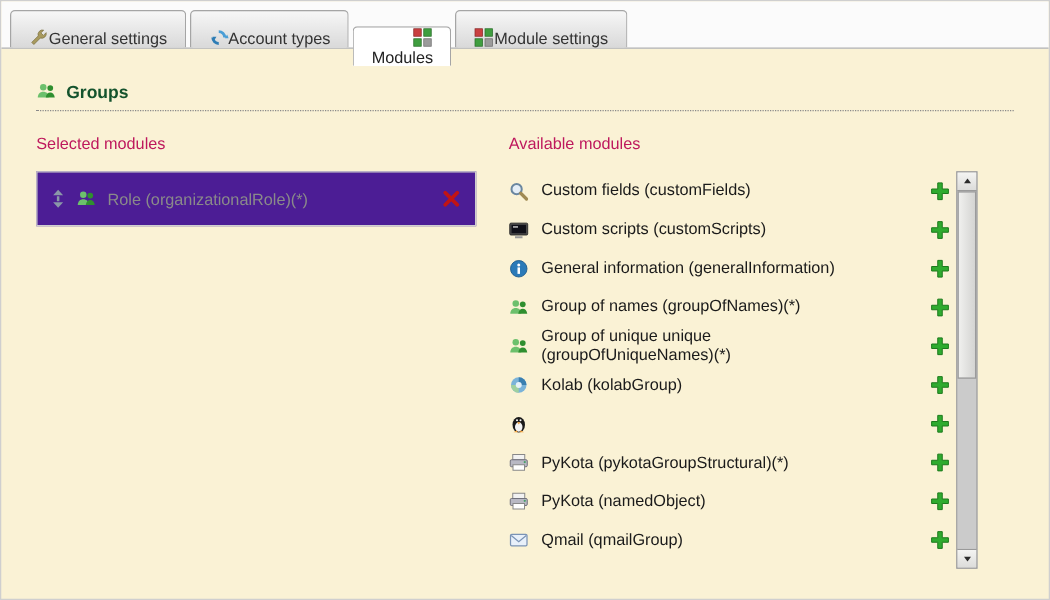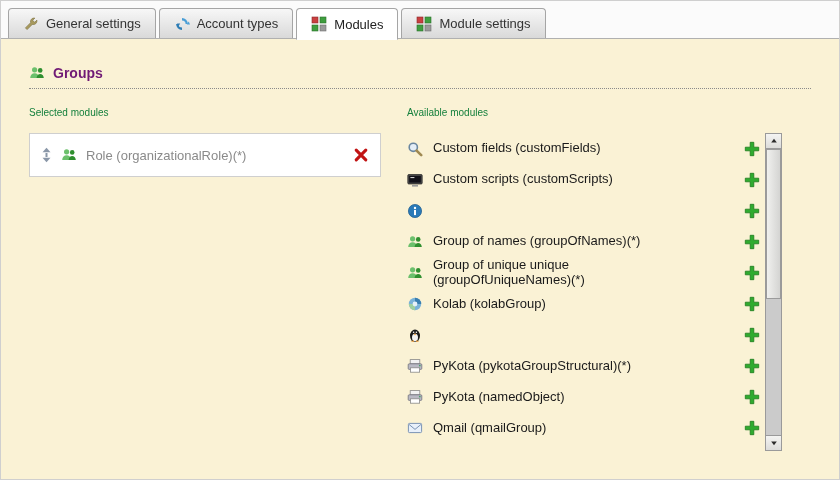--- a/index.html
+++ b/index.html
@@ -8,45 +8,45 @@
   .page {
     width:840px; height:480px; position:relative; overflow:hidden;
     border:1px solid #cfcfcf; background:#faf2d5;
   }
   
   .tabbar {
     height:38px; background:#fbfbfb; border-bottom:1px solid #b0b0b0;
     display:flex; align-items:flex-end; gap:3px; padding:0 0 0 7px;
   }
   .tab {
-    display:flex; align-items:center; gap:7px; height:30px; padding:0 14px;
+    display:flex; align-items:flex-end; height:30px; padding:0 14px;
     border:1px solid #a5a5a5; border-bottom:none; border-radius:4px 4px 0 0;
     background:linear-gradient(#f7f7f7,#d9d9d9);
     font-size:13px; color:#333; cursor:pointer; white-space:nowrap;
   }
   .tab.active {
-    background:#ffffff; position:relative; top:2px; height:32px;
-    border-bottom:1px solid #ffffff; z-index:2; color:#222;
+    background:#ffffff; position:relative; top:15px; height:32px;
+    border-bottom:1px solid #ffffff; z-index:2; color:#222;flex-direction:column;
   }
   .ticon, .icon16 { width:16px; height:16px; display:inline-flex; flex:0 0 16px; }
   .ticon svg, .icon16 svg { width:16px; height:16px; display:block; }
   
   .content { padding:26px 28px 0 28px; }
   .section-header {
     display:flex; align-items:center; gap:8px;
-    font-size:14px; font-weight:bold; color:#701a75;
+    font-size:14px; font-weight:bold; color:#14532d;
     padding-bottom:7px; border-bottom:1px dotted #8a8a8a; margin-bottom:18px;
   }
   .columns { display:flex; margin-top:8px; }
   .col-left { width:352px; margin-right:26px; flex:0 0 352px; }
   .col-right { width:375px; flex:0 0 375px; }
-  .col-heading { font-size:10px; color:#15803d; margin-bottom:15px; }
+  .col-heading { font-size:13px; color:#be185d; margin-bottom:15px; }
   
   .selected-item {
-    height:44px; background:#ffffff; border:1px solid #cfcfcf;
+    height:44px; background:#4c1d95; border:1px solid #cfcfcf;
     display:flex; align-items:center; gap:9px; padding:4px 11px; cursor:move;
   }
   .sel-label { flex:1; font-size:13px; color:#8a8a8a; }
   .drag-handle { width:11px; height:16px; display:inline-flex; cursor:ns-resize; }
   .drag-handle svg { width:11px; height:16px; }
   .del-btn { width:16px; height:16px; cursor:pointer; }
   .del-btn svg { width:16px; height:16px; }
   
   .avail-wrap { display:flex; height:318px;justify-content:flex-end; }
   .avail-list { flex:1; display:flex; flex-direction:column; overflow:hidden; }
@@ -250,20 +250,21 @@
                   </svg>
                 </span>
             </div>
 
             <div class="avail-row">
               <span class="icon16">
                   <svg viewBox="0 0 16 16">
                     <use href="#i-info"></use>
                   </svg>
                 </span>
+              <span class="avail-label">General information (generalInformation)</span>
               <span class="add-btn">
                   <svg viewBox="0 0 16 16">
                     <use href="#i-plus"></use>
                   </svg>
                 </span>
             </div>
 
             <div class="avail-row">
               <span class="icon16">
                   <svg viewBox="0 0 16 16">

